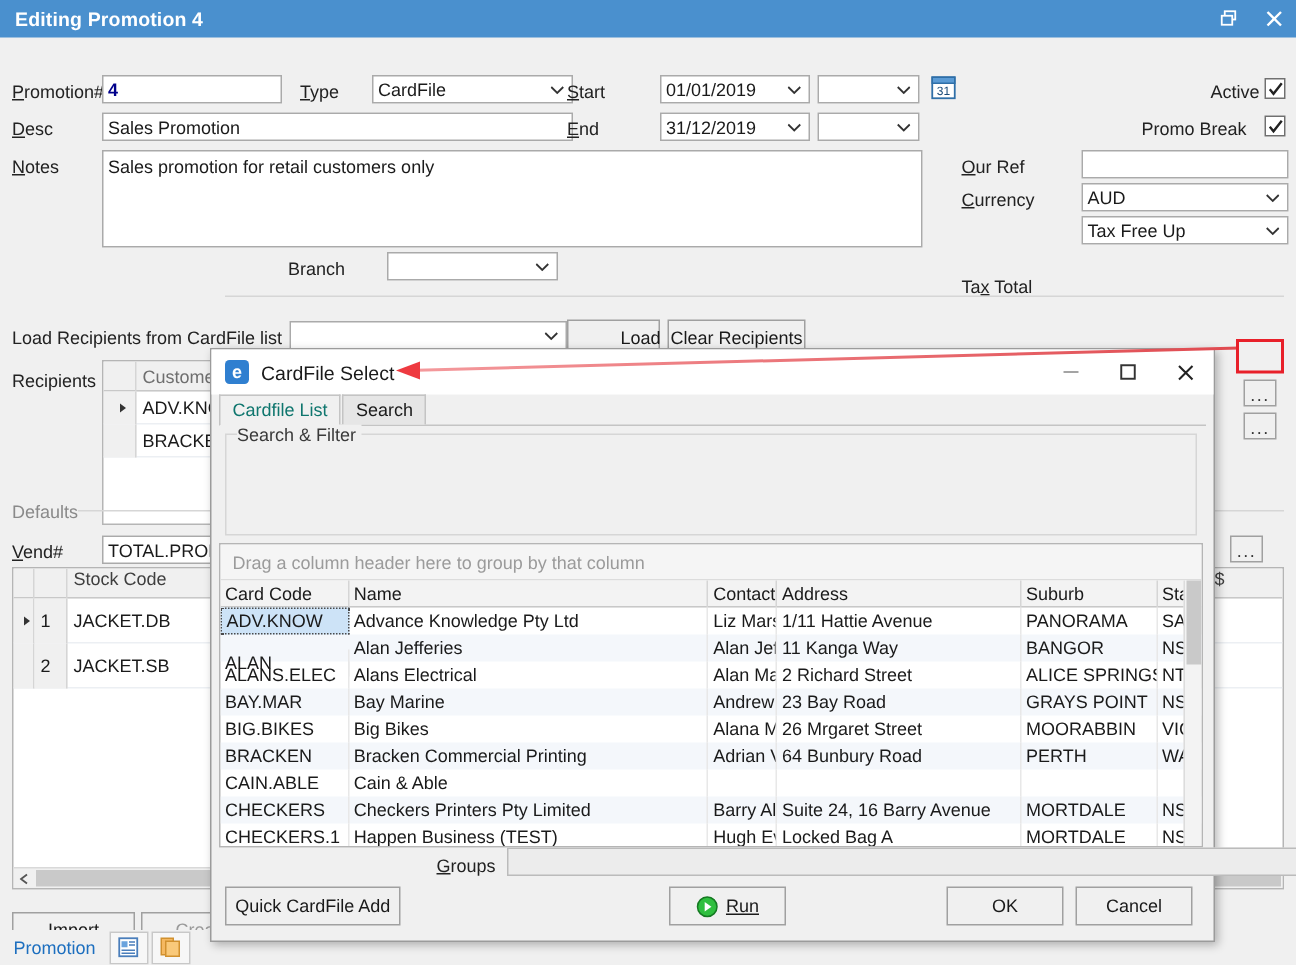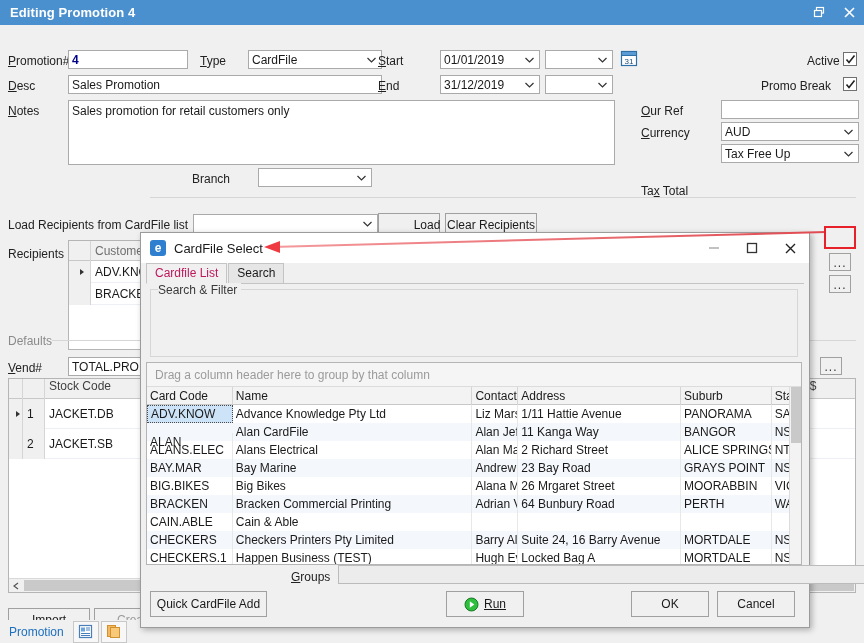--- a/index.html
+++ b/index.html
@@ -94,21 +94,21 @@
   }
   .dlg-name { margin-left: 8px; font-size: 13px; color: #1a1a1a; }
   .dlg-tb { margin-left: auto; display: flex; align-items: center; height: 30px; }
   .dlg-tb div { width: 38px; height: 30px; display: flex; align-items: center; justify-content: center; color: #4a4a4a; }
 
   .tabs { display: flex; align-items: flex-end; height: 21px; margin: 0 5px; border-bottom: 1px solid #c4c4c4; }
   .tab {
     padding: 2px 8px 3px 8px; font-size: 12px; border: 1px solid #c4c4c4;
     border-bottom: none; background: #e6e6e6; color: #1a1a1a; margin-right: 1px; line-height: 14px;
   }
-  .tab.active { background: #f0f0f0; color: #be185d; border-bottom: 1px solid #f0f0f0; margin-bottom: -1px; }
+  .tab.active { background: #f0f0f0; color: #0f766e; border-bottom: 1px solid #f0f0f0; margin-bottom: -1px; }
 
   .dgrid { position: absolute; left: 5px; top: 129px; width: 656px; height: 203px; background:#fff; border: 1px solid #b5b5b5; overflow: hidden; }
   .dg-groupbar { height: 24px; background: #f5f5f5; border-bottom: 1px solid #dcdcdc; display: flex; align-items: center; padding-left: 8px; color: #9b9b9b; font-size: 12px; }
   .dg-head { display: flex; height: 18px; background: #f3f3f3; border-bottom: 1px solid #c8c8c8; align-items: center; }
   .dg-head > div { border-right: 1px solid #d5d5d5; height: 18px; display: flex; align-items: center; padding-left: 3px; font-size: 12px; color: #1a1a1a; overflow: hidden; white-space: nowrap; }
   .dg-row { display: flex; height: 18px; align-items: center; }
   .dg-row > div { border-right: 1px solid #e8e8e8; height: 18px; display: flex; align-items: center; padding-left: 3px; font-size: 12px; overflow: hidden; white-space: nowrap; }
   .dg-row.alt { background: #f4f7fb; }
   .dg-row.sel > div:first-child { background: #cde3f7; border: 1px dotted #4a4a4a; }
 
@@ -412,21 +412,21 @@
           <div class="dg-row sel">
             <div style="width: 88px;">ADV.KNOW</div>
             <div style="width: 246px;">Advance Knowledge Pty Ltd</div>
             <div style="width: 47px;">Liz Marsl</div>
             <div style="width: 167px;">1/11 Hattie Avenue</div>
             <div style="width: 93px;">PANORAMA</div>
             <div style="width: 30px;">SA</div>
           </div>
           <div class="dg-row alt">
             <div style="width: 88px; margin-top: 20px;">ALAN</div>
-            <div style="width: 246px;">Alan CardFile</div>
+            <div style="width: 246px;">Alan Jefferies</div>
             <div style="width: 47px;">Alan Jef</div>
             <div style="width: 167px;">11 Kanga Way</div>
             <div style="width: 93px;">BANGOR</div>
             <div style="width: 30px;">NSW</div>
           </div>
           <div class="dg-row">
             <div style="width: 88px;">ALANS.ELEC</div>
             <div style="width: 246px;">Alans Electrical</div>
             <div style="width: 47px;">Alan Mar</div>
             <div style="width: 167px;">2 Richard Street</div>

